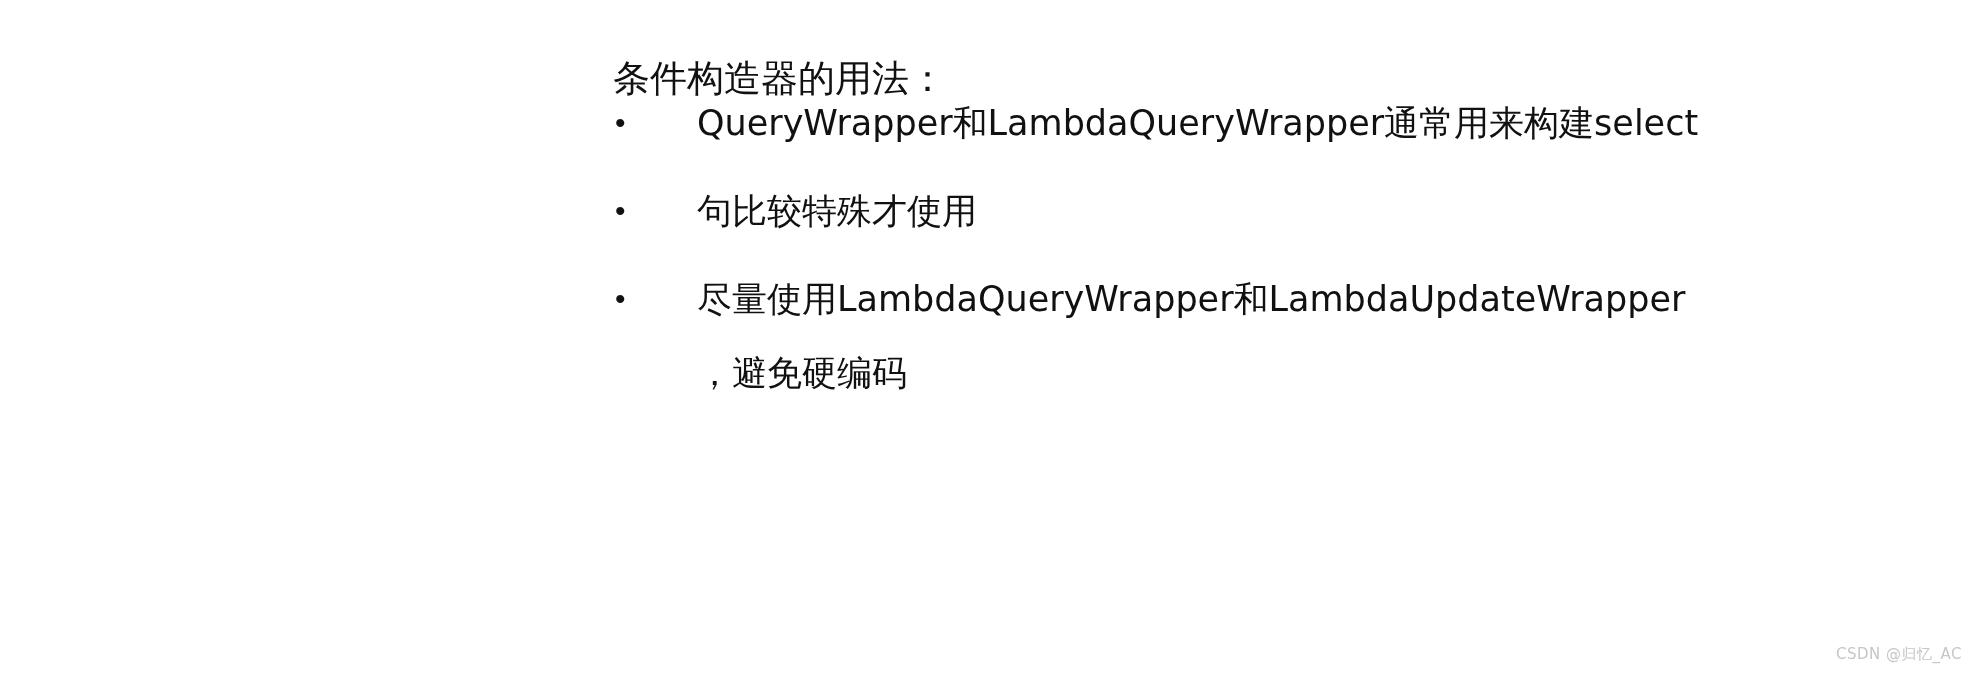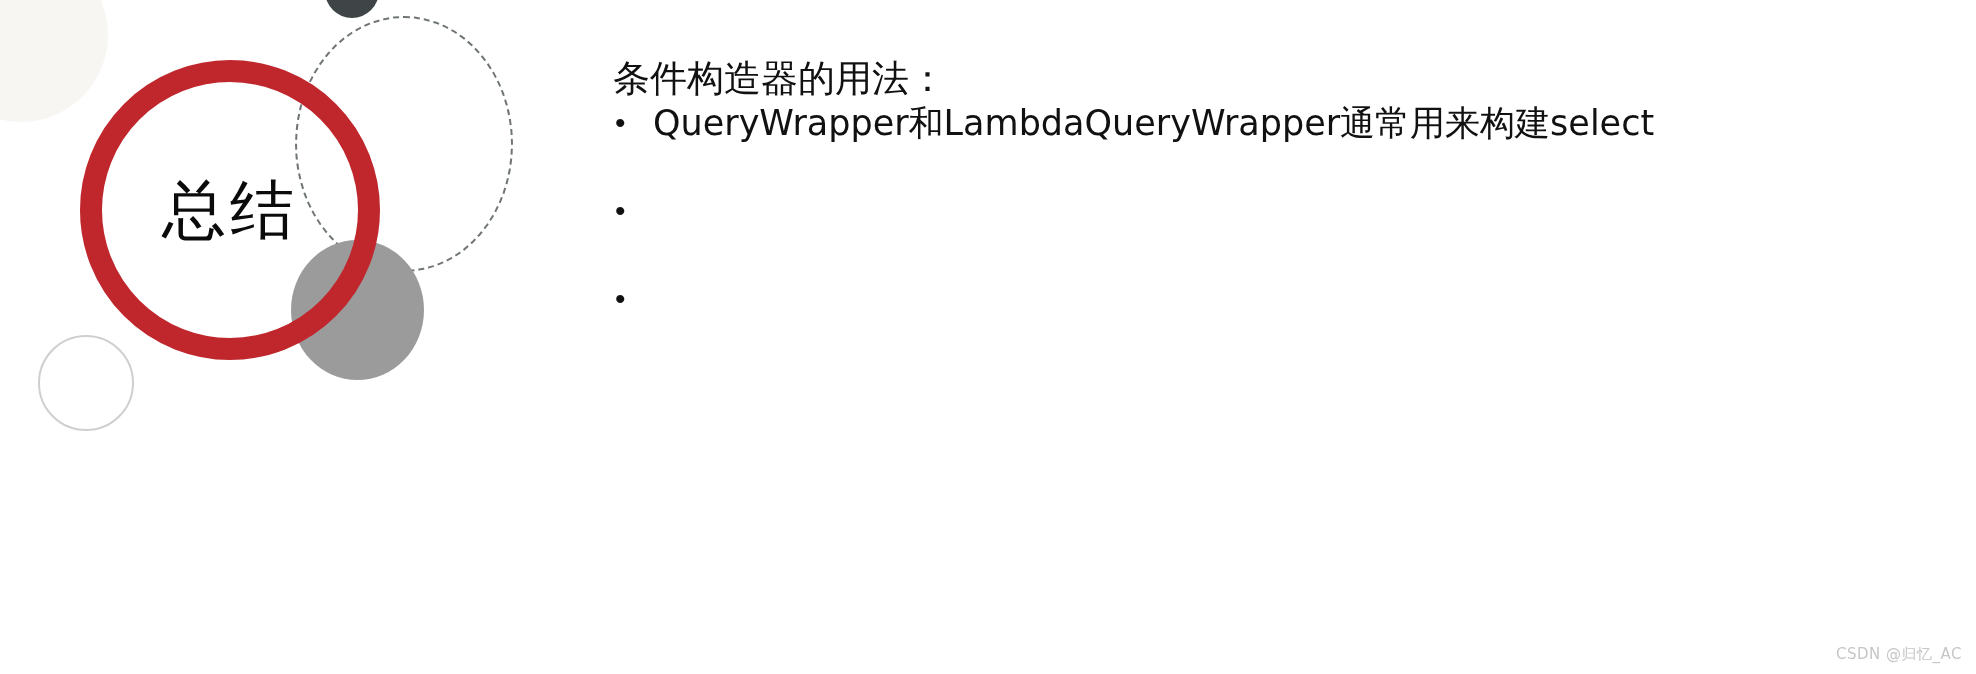--- a/index.html
+++ b/index.html
@@ -140,71 +140,66 @@
   .bullet-lines {
     flex: 1 1 auto;
     min-width: 0;
   }
   .bullet-line {
     font-size: 35px;
     line-height: 74px;
     color: #111111;
     white-space: nowrap;
     font-family: "DejaVu Sans", "Liberation Sans", sans-serif;
+    margin-left: 44px;
   }
 
   
   #watermark {
     position: absolute;
     right: 14px;
     bottom: 10px;
     font-size: 15px;
     color: #c6c6c6;
     letter-spacing: 0.5px;
     font-family: "DejaVu Sans", "Liberation Sans", sans-serif;
     margin-top: 37px;
   }
 </style>
 </head>
 <body>
 
 <div id="slide">
 
-  <div id="decor">
-    <div class="shape" id="blob-offwhite"></div>
-    <div class="shape" id="dot-charcoal"></div>
-    <div class="shape" id="ring-dashed"></div>
-    <div class="shape" id="dot-gray"></div>
-    <div class="shape" id="ring-light"></div>
-    <div class="shape" id="ring-red"></div>
-    <div id="ring-red-label">总结</div>
-  </div>
 
   <div id="content">
 
     <div id="heading">条件构造器的用法：</div>
 
     <div id="bullets">
 
       <div class="bullet-row">
         <div class="bullet-marker">•</div>
         <div class="bullet-lines">
           <div class="bullet-line">QueryWrapper和LambdaQueryWrapper通常用来构建select</div>
         </div>
       </div>
 
       <div class="bullet-row">
         <div class="bullet-marker">•</div>
         <div class="bullet-lines">
+          <div class="bullet-line">句比较特殊才使用</div>
         </div>
       </div>
 
       <div class="bullet-row">
         <div class="bullet-marker">•</div>
         <div class="bullet-lines">
+          <div class="bullet-line">尽量使用LambdaQueryWrapper和LambdaUpdateWrapper</div>
+          <div class="bullet-line">，避免硬编码</div>
         </div>
       </div>
 
     </div>
   </div>
 
   <div id="watermark">CSDN @归忆_AC</div>
 
 </div>
 

